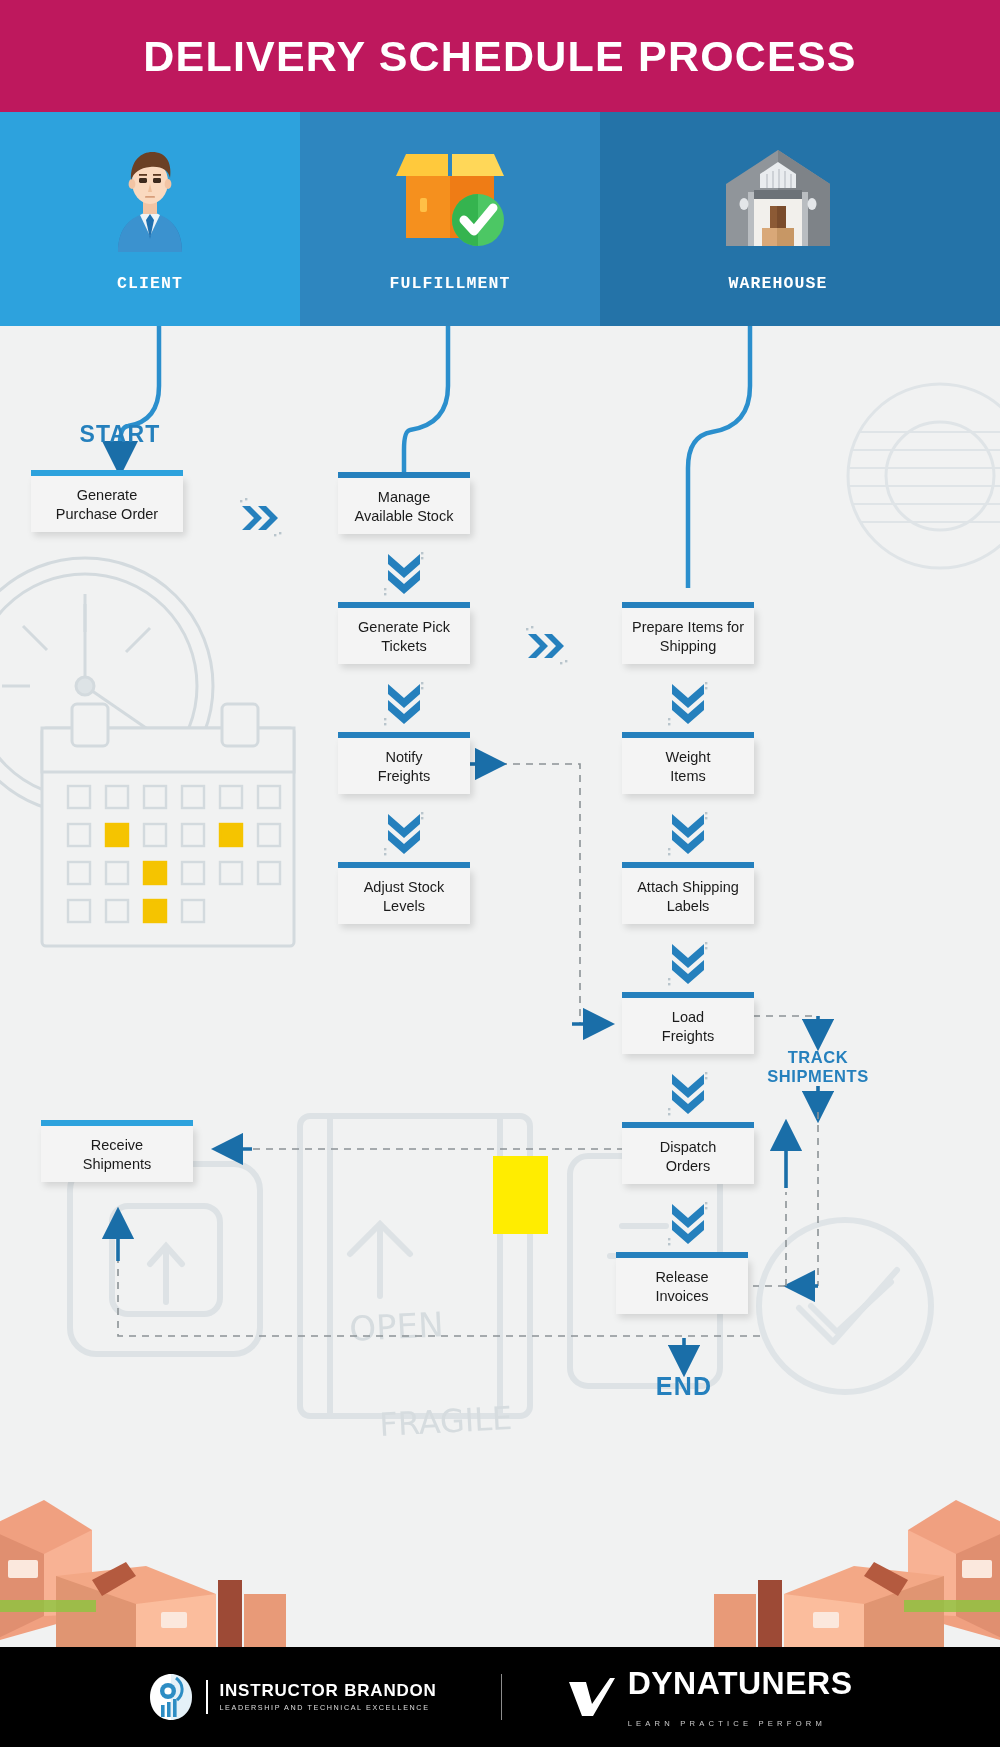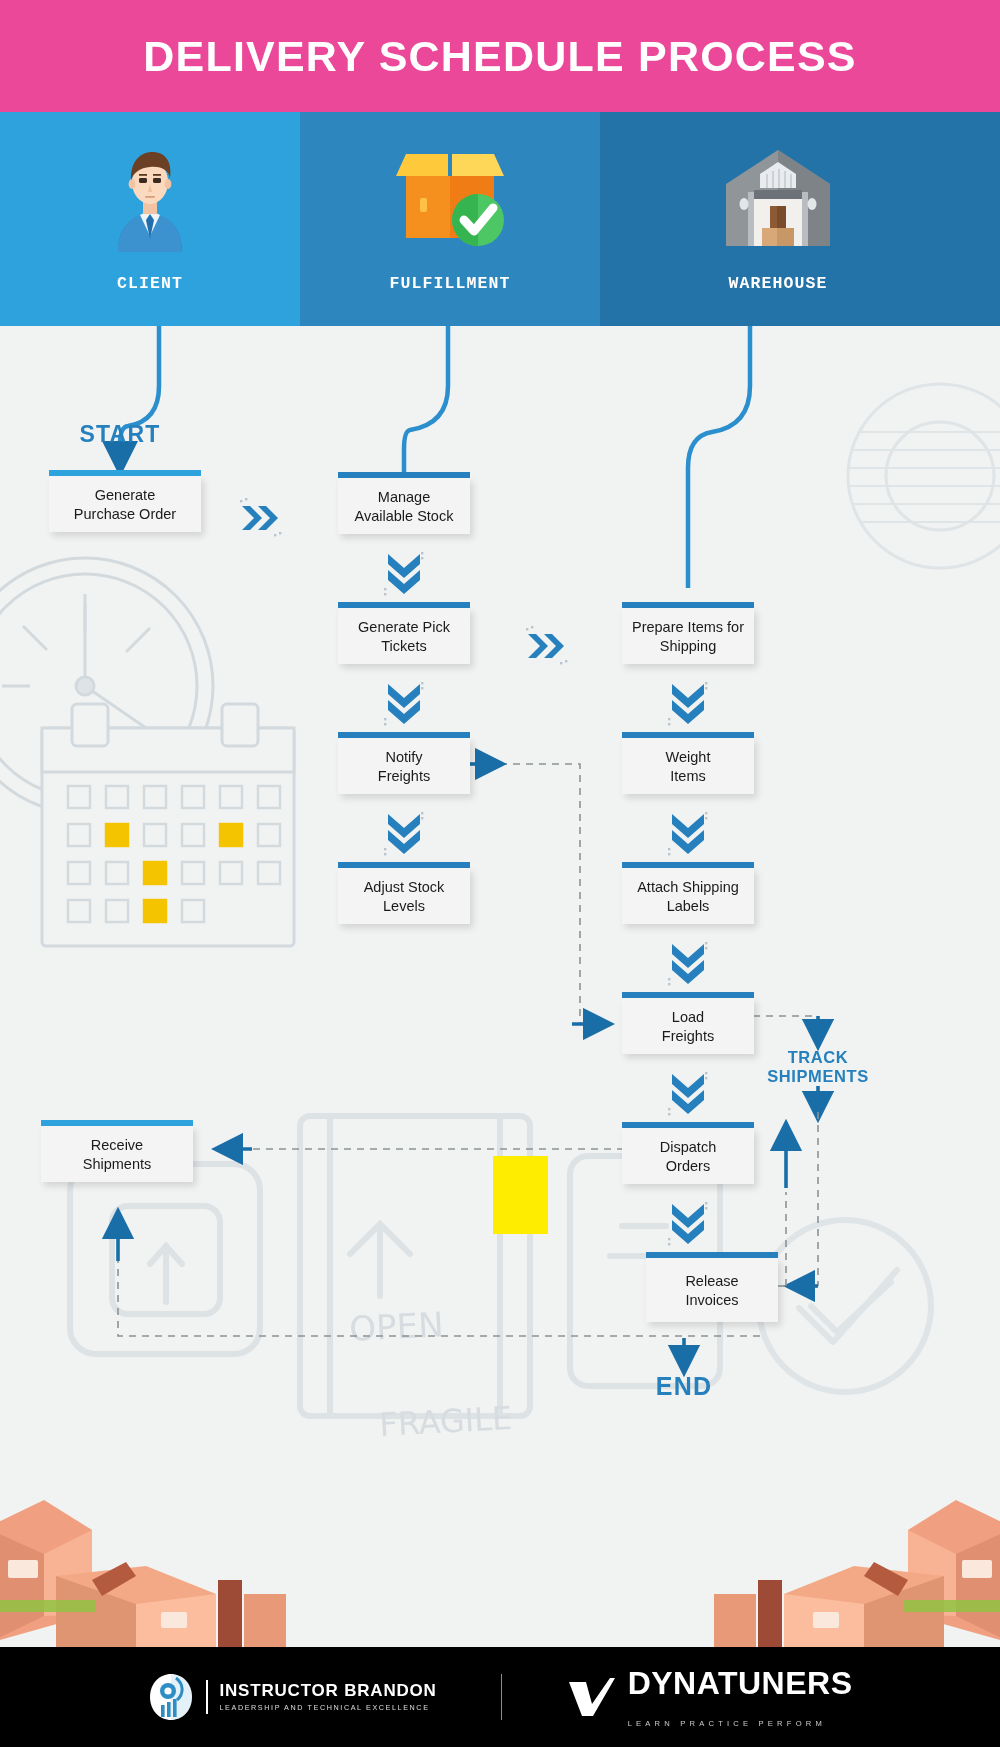--- a/index.html
+++ b/index.html
@@ -6,21 +6,21 @@
   html, body { background: #ffffff; }
   body {
     font-family: "Liberation Sans", sans-serif;
     width: 1000px; height: 1747px;
     position: relative; overflow: hidden;
   }
 
   
   .header {
     position: absolute; left: 0; top: 0; width: 1000px; height: 112px;
-    background: #ec4899;
+    background: #be185d;
     display: flex; align-items: center; justify-content: center;
   }
   .header-title {
     color: #ffffff; font-size: 43px; font-weight: bold;
     letter-spacing: 1.2px; white-space: nowrap;
   }
 
   
   .lanes {
     position: absolute; left: 0; top: 112px; width: 1000px; height: 214px;
@@ -315,21 +315,21 @@
     <path d="M252 823 L218 823" stroke="#1a6ea8" stroke-width="3.6" fill="none" marker-end="url(#ah)"></path>
 
     <path d="M760 1010 L118 1010 L118 930" stroke="#8c9396" stroke-width="1.6" fill="none" stroke-dasharray="7 6"></path>
     <path d="M118 935 L118 888" stroke="#1a6ea8" stroke-width="3.6" fill="none" marker-end="url(#ah)"></path>
 
     <path d="M684 1012 L684 1044" stroke="#1a6ea8" stroke-width="3.6" fill="none" marker-end="url(#ah)"></path>
   </svg>
 
   <div class="arrow-label start-label" style="left:60px; top:95px; width:120px;">START</div>
 
-  <div class="node light" style="left:49px; top:150px; width:152px; height:56px;">
+  <div class="node light" style="left:31px; top:150px; width:152px; height:56px;">
     <div class="node-label">Generate<br>Purchase Order</div>
   </div>
 
   <div class="node light" style="left:41px; top:800px; width:152px; height:56px;">
     <div class="node-label">Receive<br>Shipments</div>
   </div>
 
   <div class="node" style="left:338px; top:152px; width:132px; height:56px;">
     <div class="node-label">Manage<br>Available Stock</div>
   </div>
@@ -359,21 +359,21 @@
   </div>
 
   <div class="node" style="left:622px; top:672px; width:132px; height:56px;">
     <div class="node-label">Load<br>Freights</div>
   </div>
 
   <div class="node" style="left:622px; top:802px; width:132px; height:56px;">
     <div class="node-label">Dispatch<br>Orders</div>
   </div>
 
-  <div class="node" style="left:646px; top:932px; width:132px; height:64px;">
+  <div class="node" style="left:616px; top:932px; width:132px; height:56px;">
     <div class="node-label">Release<br>Invoices</div>
   </div>
 
   <div class="arrow-label" style="left:748px; top:722px; width:140px;">
     <span>TRACK</span><br>
     <span>SHIPMENTS</span>
   </div>
 
   <div class="arrow-label end-label" style="left:624px; top:1046px; width:120px;">END</div>
 

